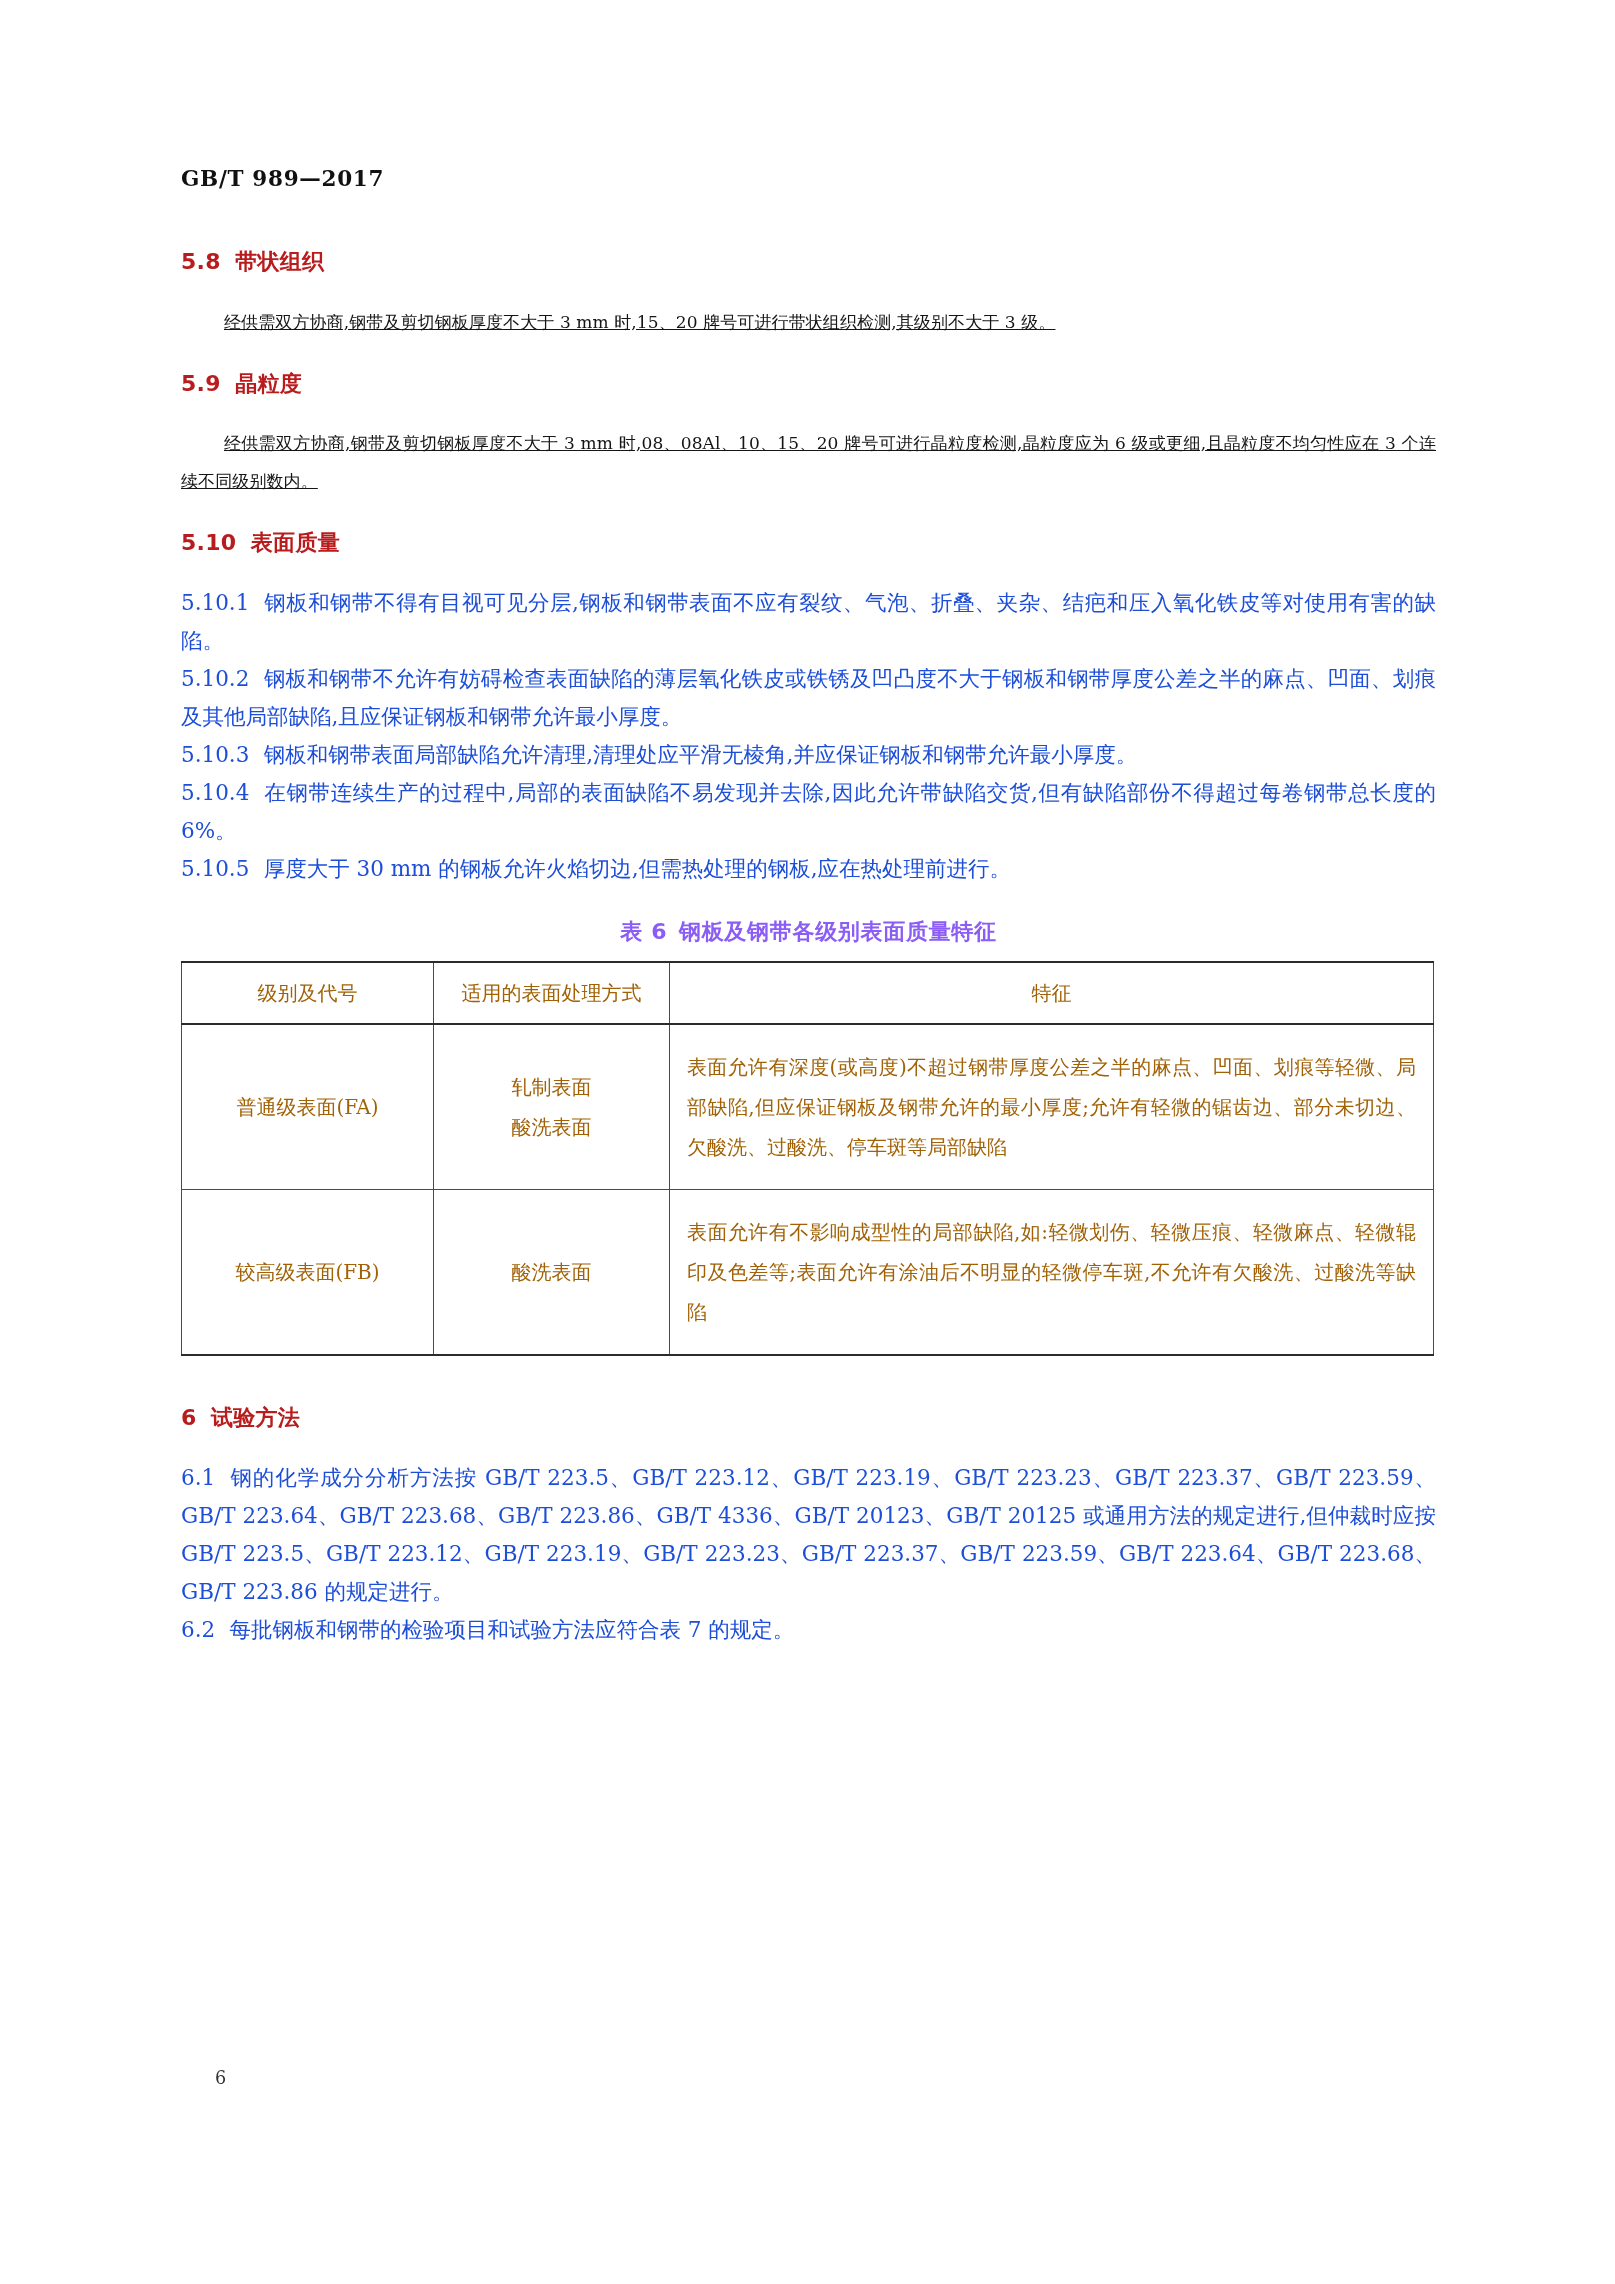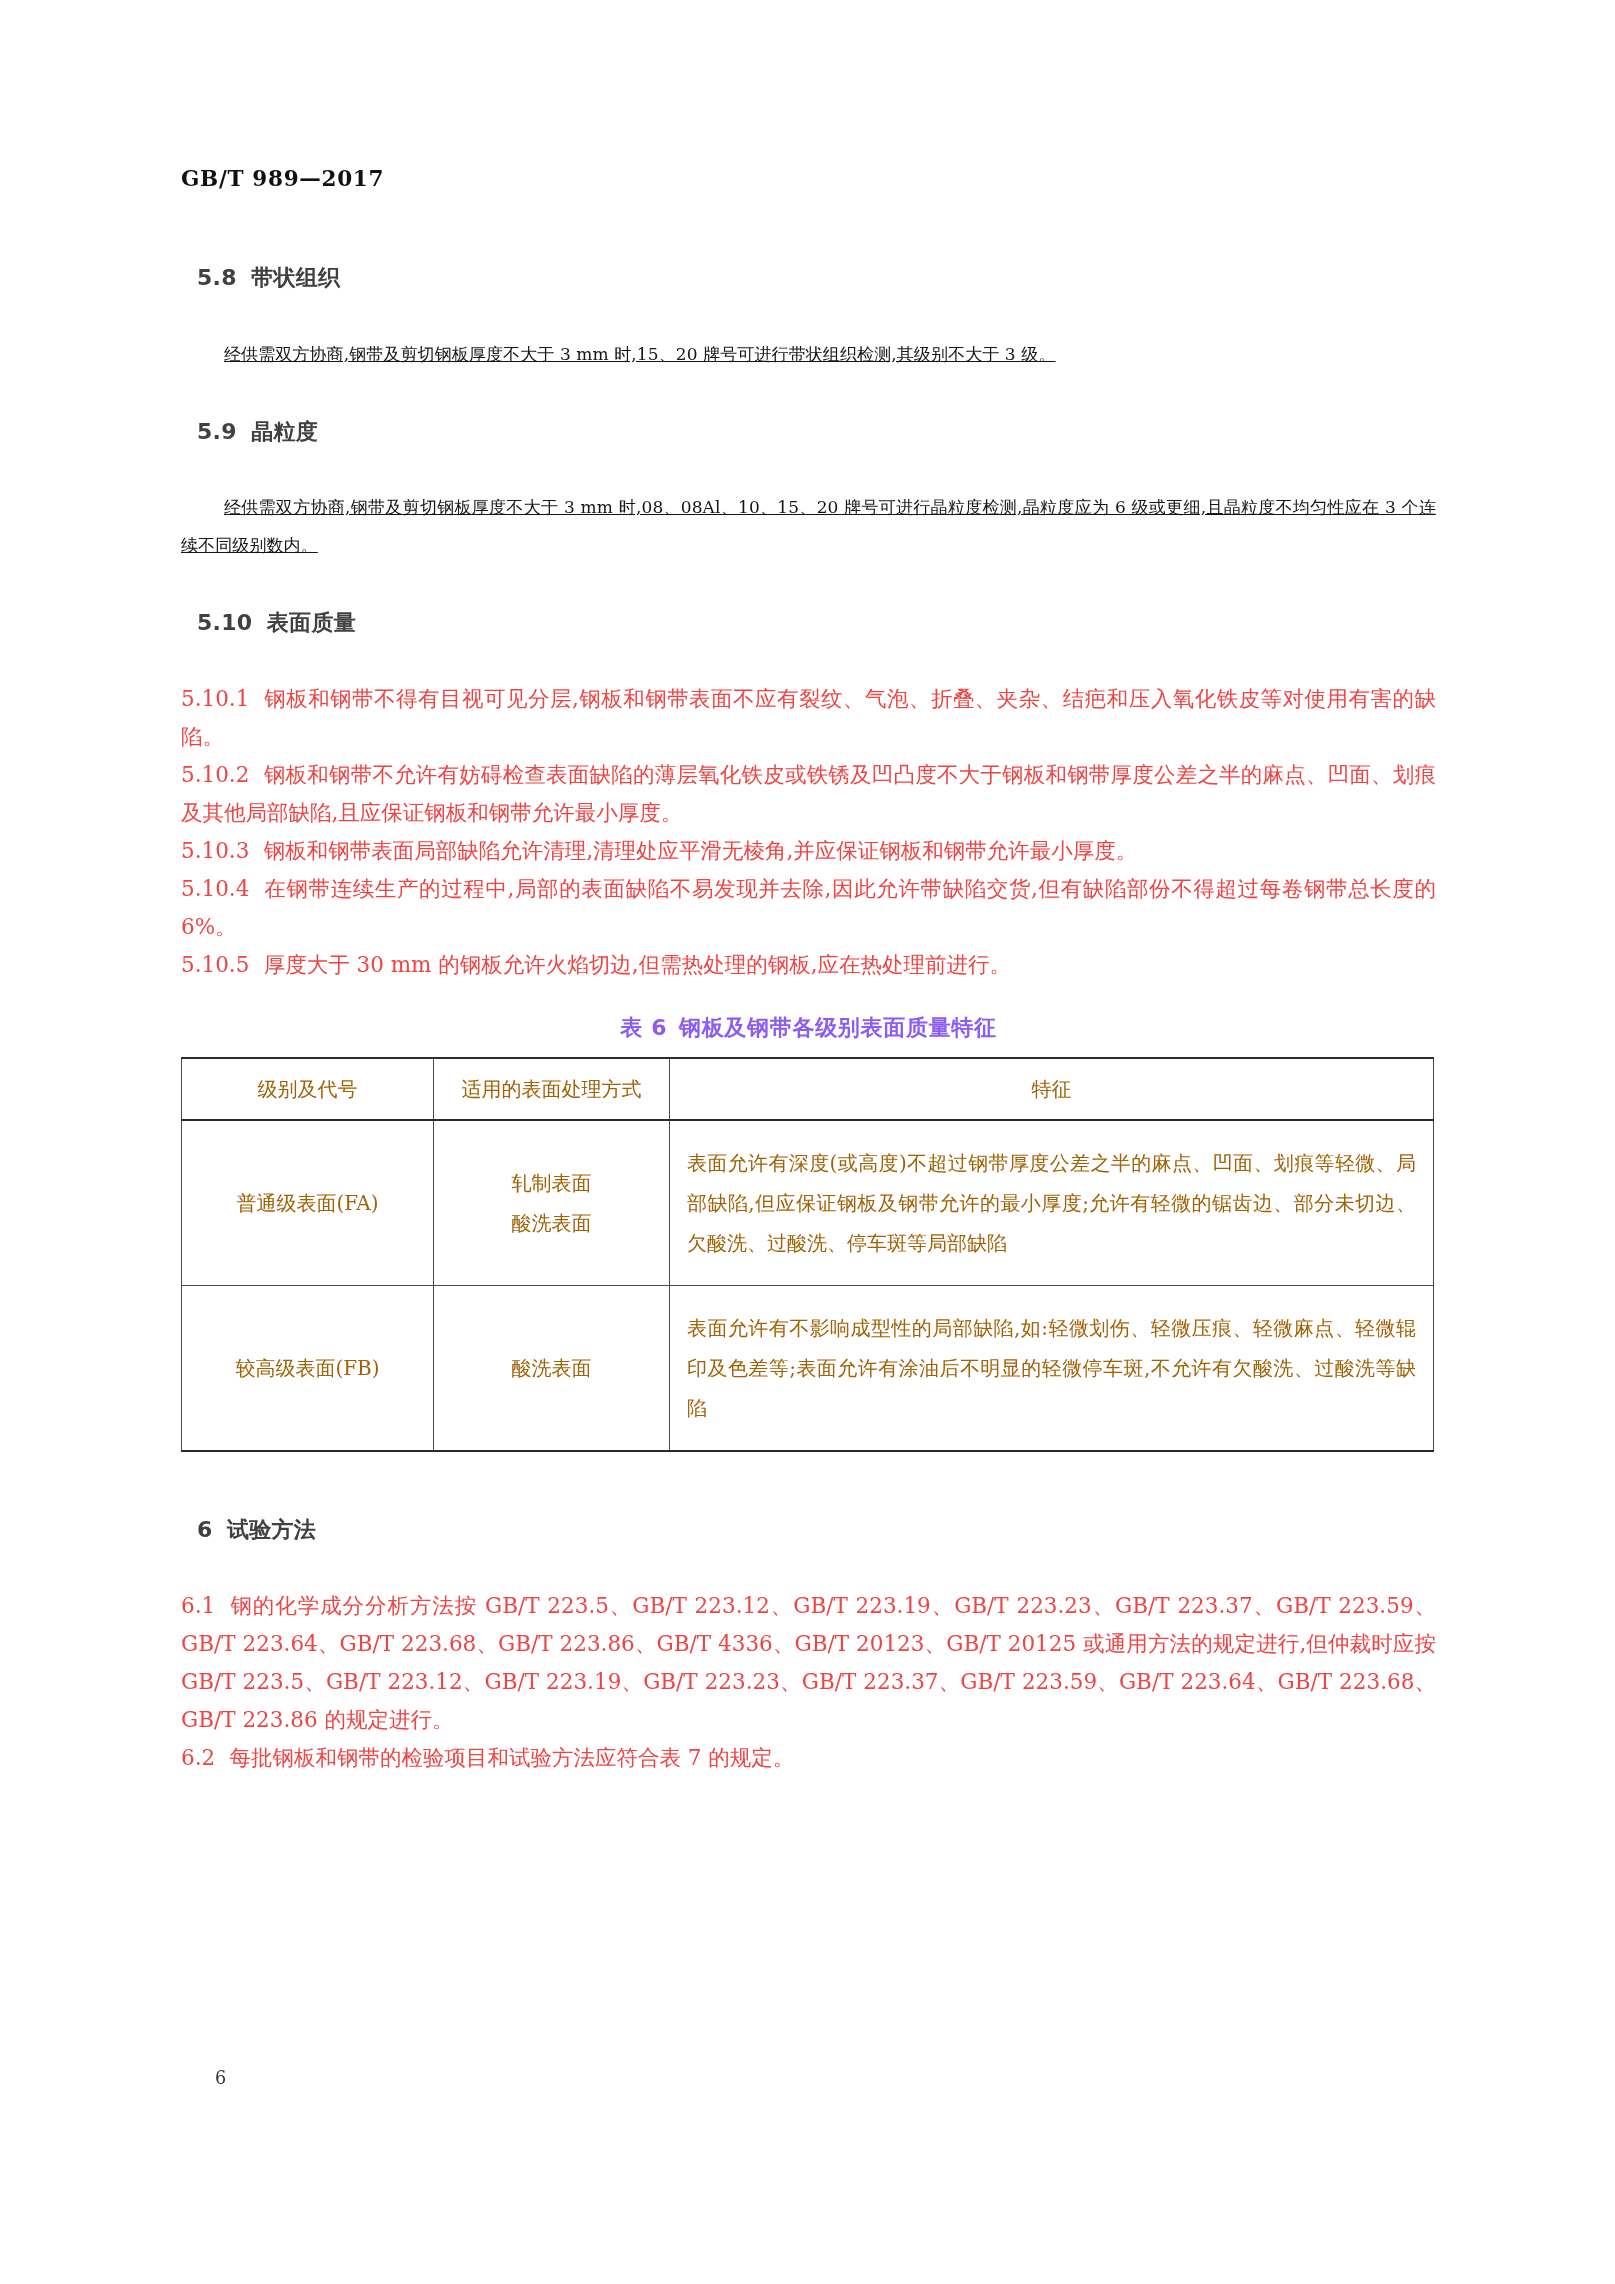--- a/index.html
+++ b/index.html
@@ -42,25 +42,25 @@
     position: absolute;
     left: 181px;
     top: 248px;
     width: 1255px;
   }
 
   h2.clause-head {
     font-family: "DejaVu Sans", "Liberation Sans", sans-serif;
     font-size: 22px;
     font-weight: bold;
-    margin: 16px;
+    margin: 0;
     padding: 0;
     line-height: 1.3;
     letter-spacing: 0.3px;
-    color: #404040;
+    color: #b91c1c;
   }
   h2.clause-head .num { margin-right: 14.3px; }
 
   .gap-after-head { height: 26px; }
   .gap-sm { height: 14.3px; }
   .gap-md { height: 29px; }
   .gap-lg { height: 48px; }
 
   p.body-text {
     margin: 0;
@@ -75,21 +75,21 @@
   }
   p.body-text.indent { text-indent: 43px; }
 
   p.numbered {
     margin: 0;
     padding: 0;
     font-size: 21.5px;
     line-height: 38px;
     text-align: justify;
     text-justify: inter-ideograph;
-    color: #ef4444;
+    color: #1d4ed8;
   }
   p.numbered .lbl {
     margin-right: 14.3px;
   }
 
   
   .table-caption {
     margin: 0;
     text-align: center;
     font-family: "DejaVu Sans", "Liberation Sans", sans-serif;

